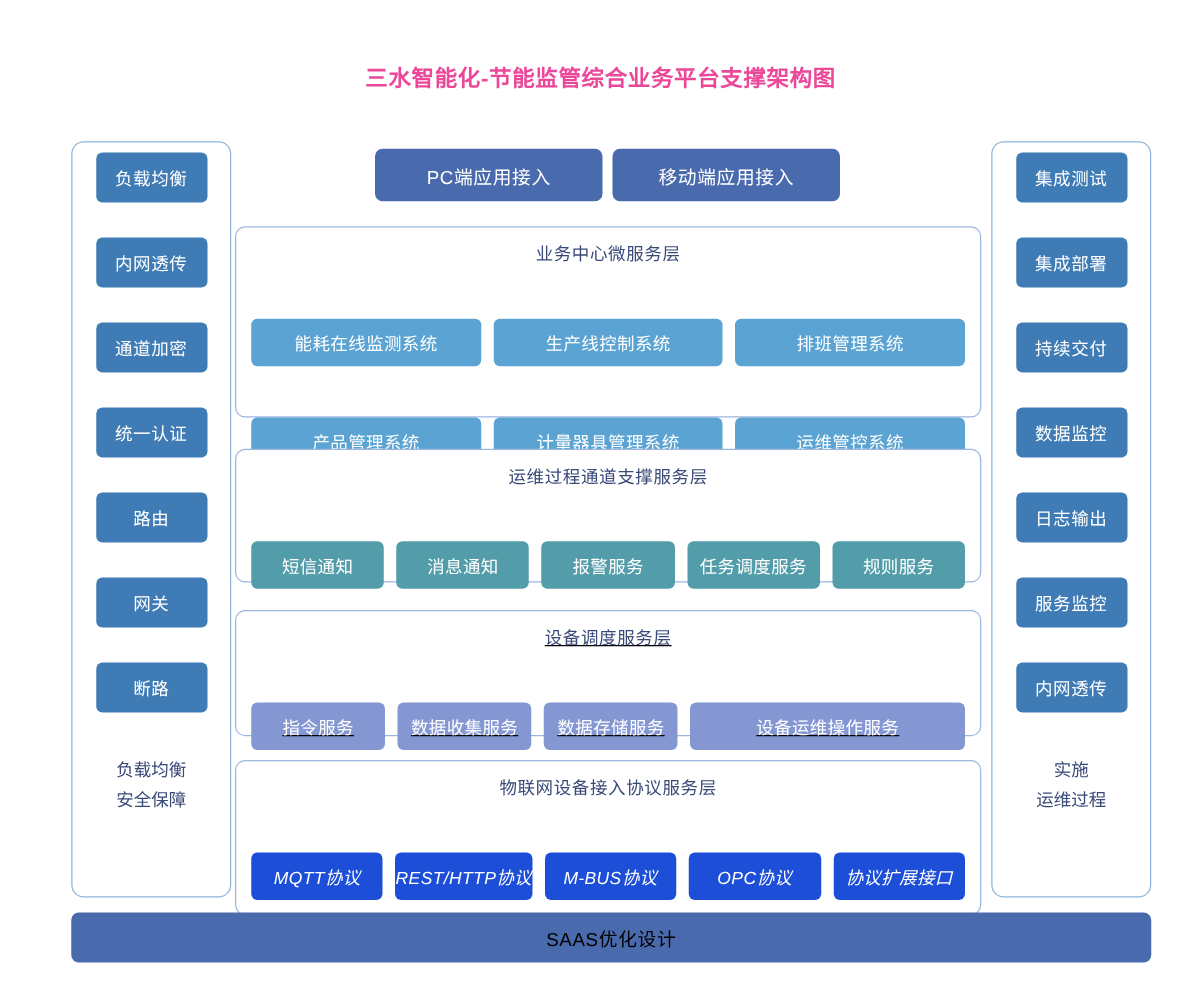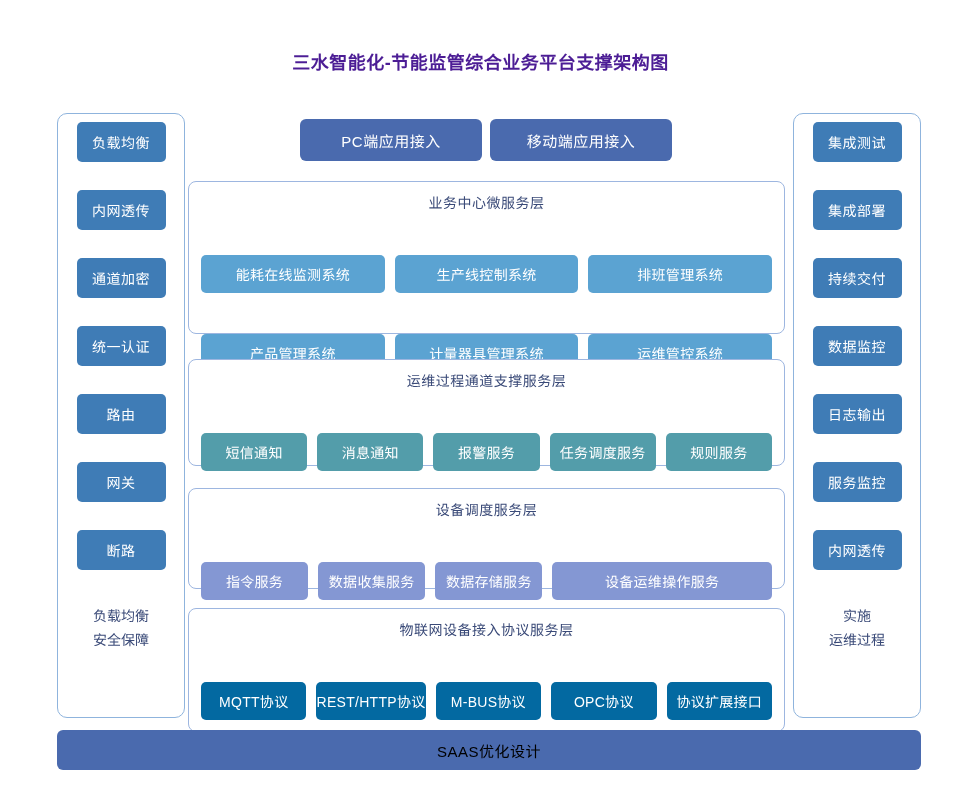--- a/index.html
+++ b/index.html
@@ -25,21 +25,21 @@
 
   
   .title {
     position: absolute;
     top: 48px;
     left: 0;
     width: 961px;
     text-align: center;
     font-size: 18px;
     font-weight: bold;
-    color: #4c1d95;
+    color: #ec4899;
     letter-spacing: 0.5px;
   }
 
   
   .side-col {
     position: absolute;
     top: 113px;
     width: 128px;
     height: 605px;
     border: 1.5px solid #8fb4dd;
@@ -135,26 +135,26 @@
     margin-top: 32px;
   }
 
   
   .layer.business { top: 181px;  height: 153px; }
   .layer.business .cell { background: #5ba3d2; }
 
   .layer.ops      { top: 359px;  height: 107px; }
   .layer.ops .cell { background: #539daa; }
 
-  .layer.device   { top: 488px;  height: 101px; }
+  .layer.device   { top: 488px;  height: 101px; text-decoration: underline; }
   .layer.device .cell { background: #8497d3; }
   .layer.device .cell.wide { flex: 2.05 1 0; }
 
   .layer.iot      { top: 608px;  height: 124px; }
-  .layer.iot .cell { background: #0369a1; }
+  .layer.iot .cell { background: #1d4ed8; font-style: italic; }
 
   
   .bottom-bar {
     position: absolute;
     left: 57px;
     top: 730px;
     width: 864px;
     height: 40px;
     border-radius: 6px;
     background: #4a6aae;

